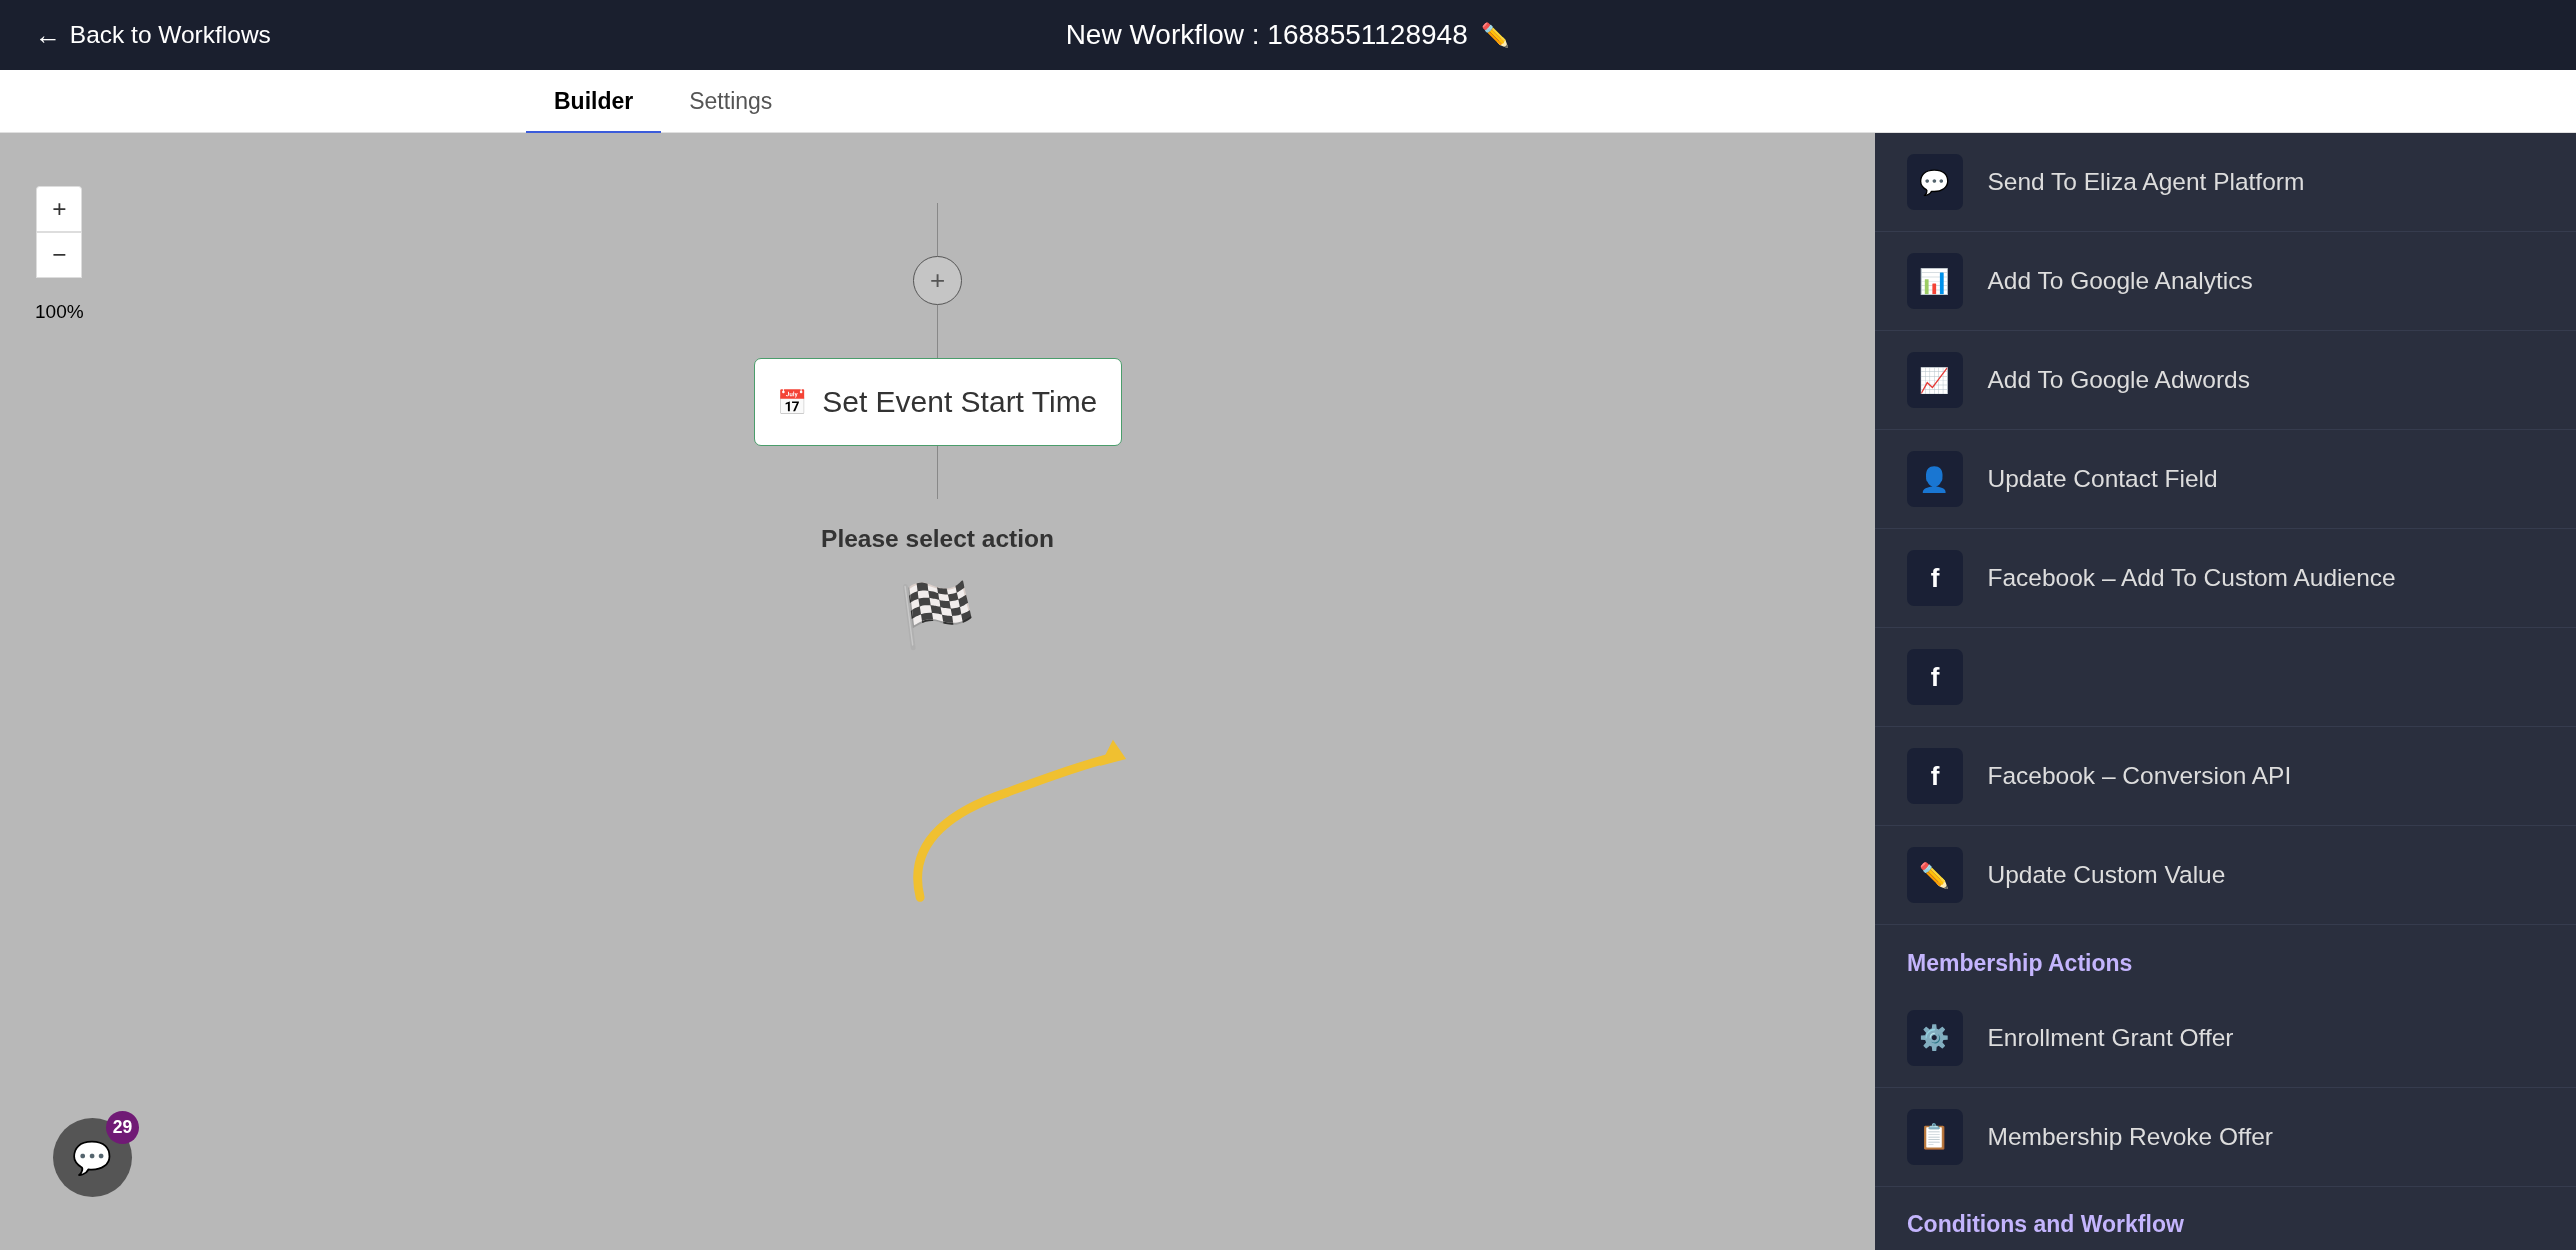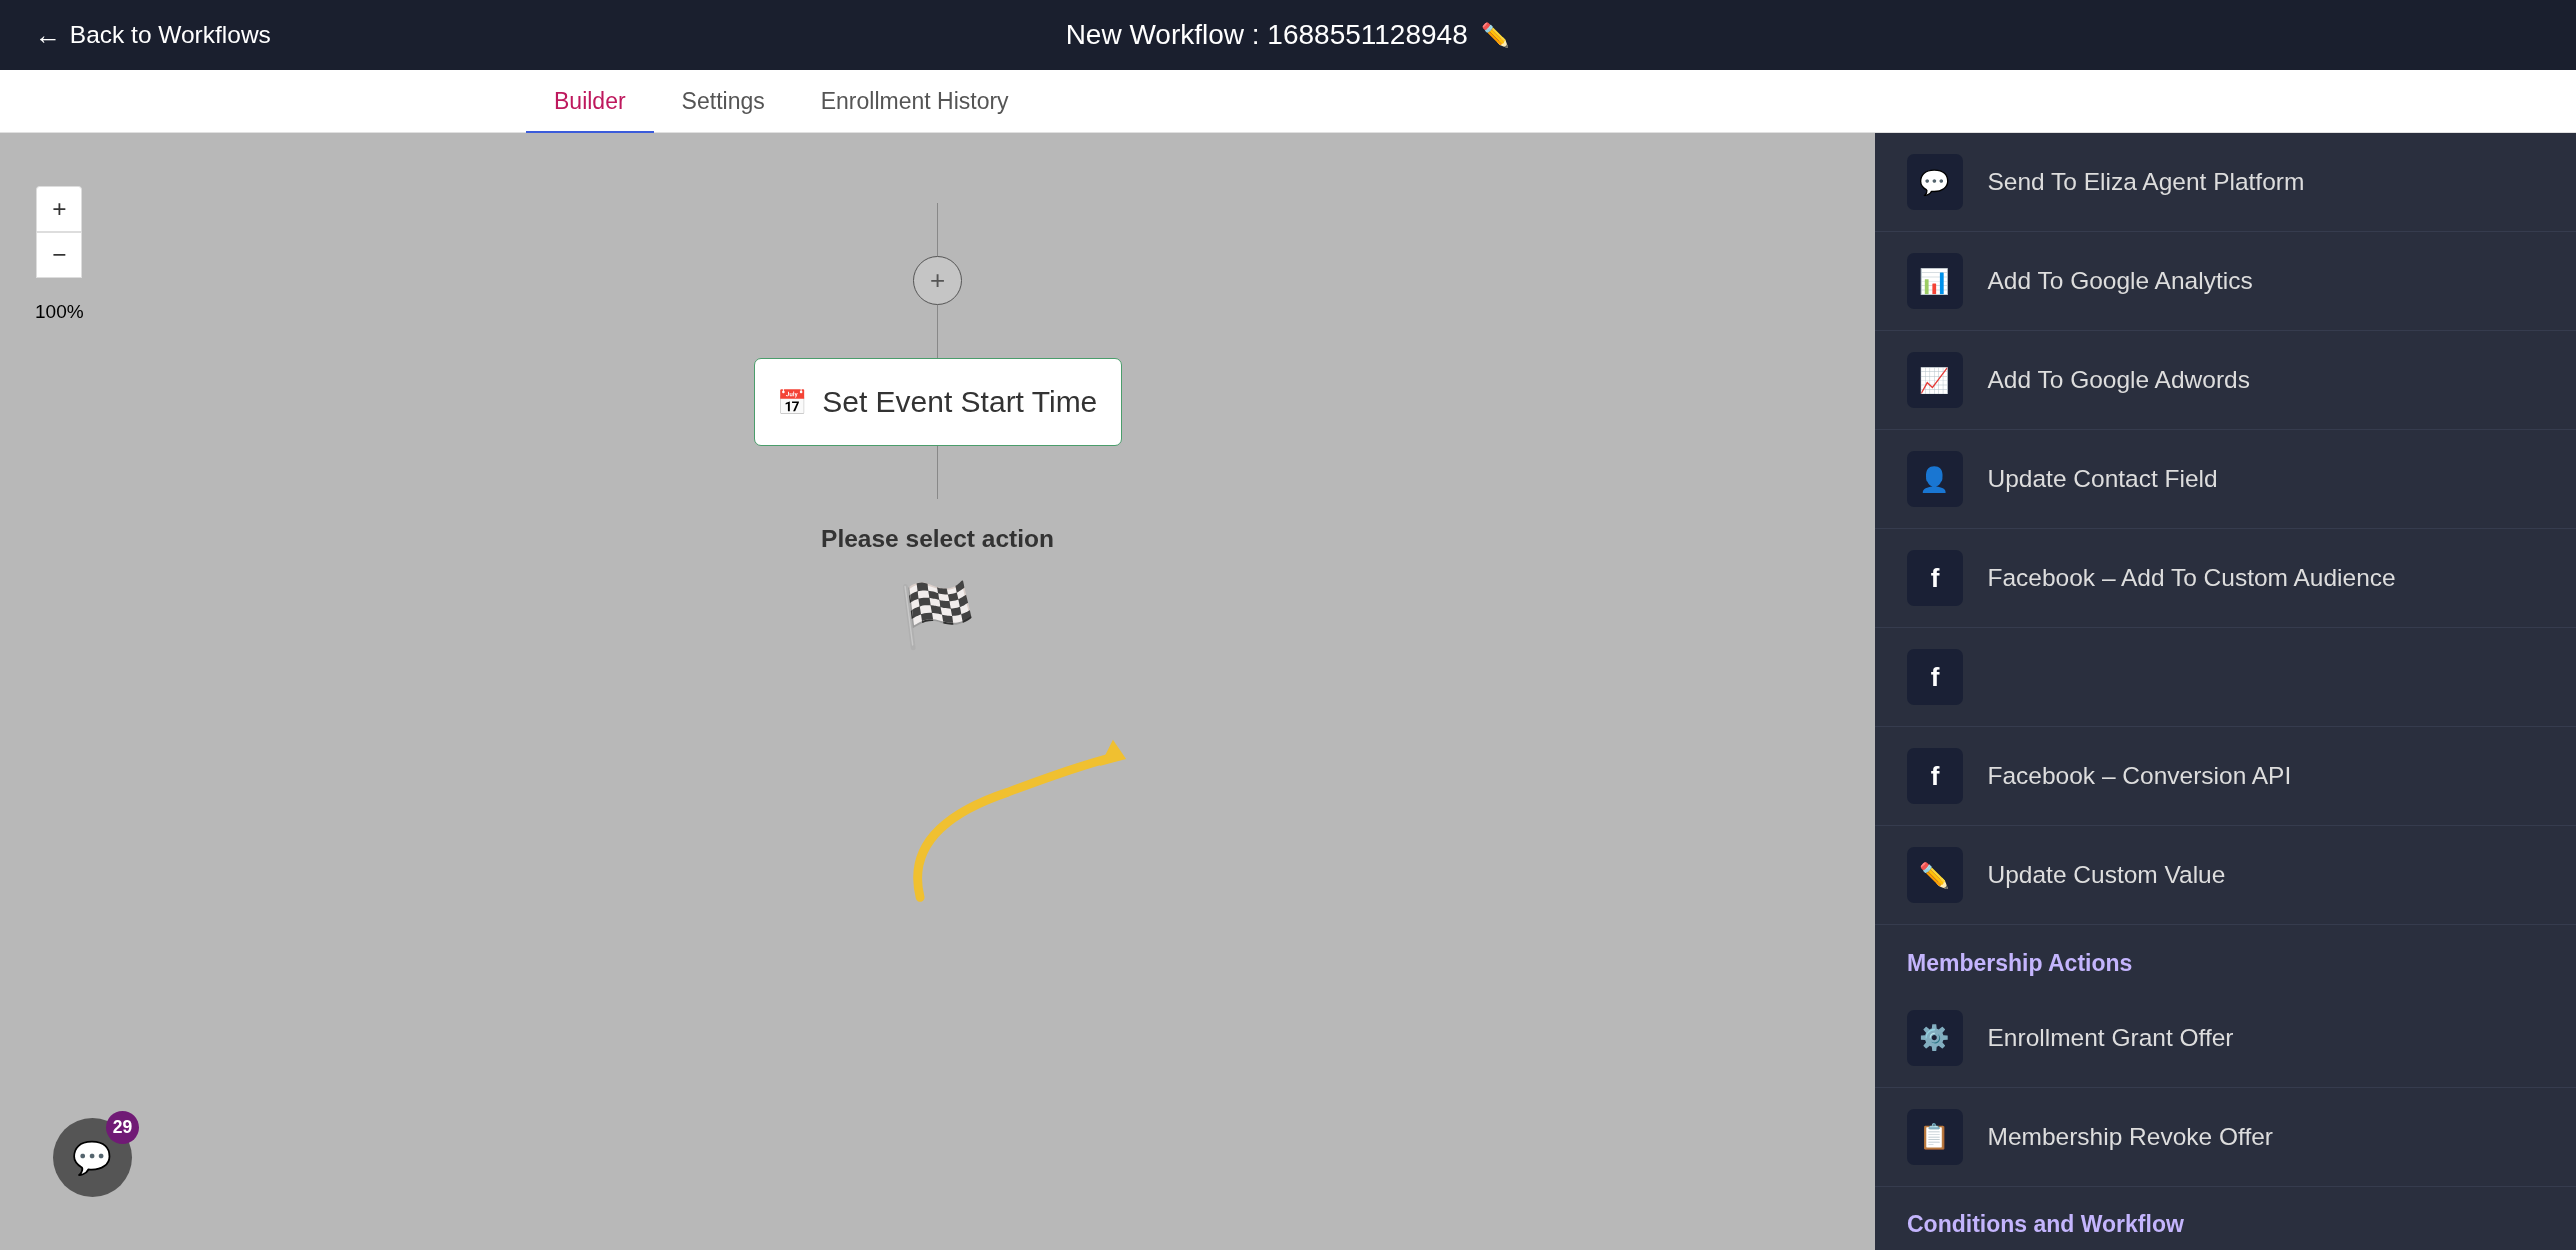--- a/index.html
+++ b/index.html
@@ -56,23 +56,23 @@
     }
     .tab {
       padding: 16px 28px;
       font-size: 23px;
       color: #555;
       cursor: pointer;
       border-bottom: 2.6px solid transparent;
       margin-bottom: -0.9px;
     }
     .tab.active {
-      color: #be185d;
+      color: #000000;
       border-bottom: 2.6px solid #3b5bdb;
-      font-weight: 400;
+      font-weight: 700;
     }
 
     
     .main-content {
       display: flex;
       flex: 1;
       overflow: hidden;
     }
 
     
@@ -294,21 +294,20 @@
   </a>
   <div class="workflow-title">
     <span>New Workflow : 1688551128948</span>
     <span class="edit-icon">✏️</span>
   </div>
 </div>
 
 <div class="tab-bar">
   <div class="tab active">Builder</div>
   <div class="tab">Settings</div>
-  <div class="tab">Enrollment History</div>
 </div>
 
 <div class="main-content">
 
   <div class="canvas-area">
 
     <div class="zoom-controls">
       <div class="zoom-btn">+</div>
       <div class="zoom-btn">−</div>
       <div class="zoom-label">100%</div>

